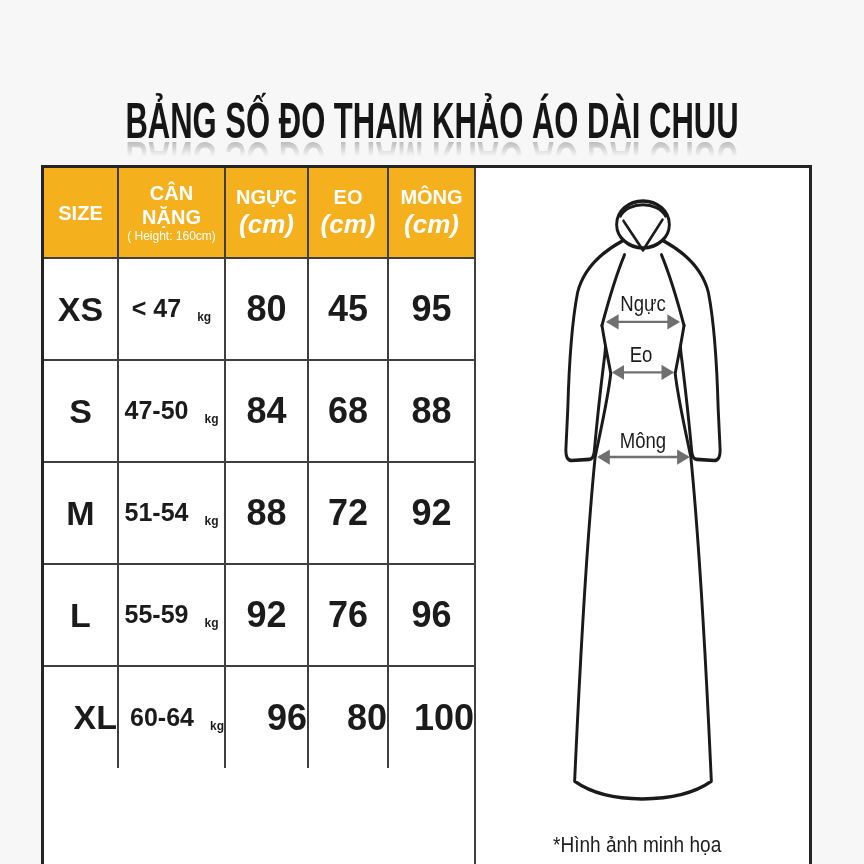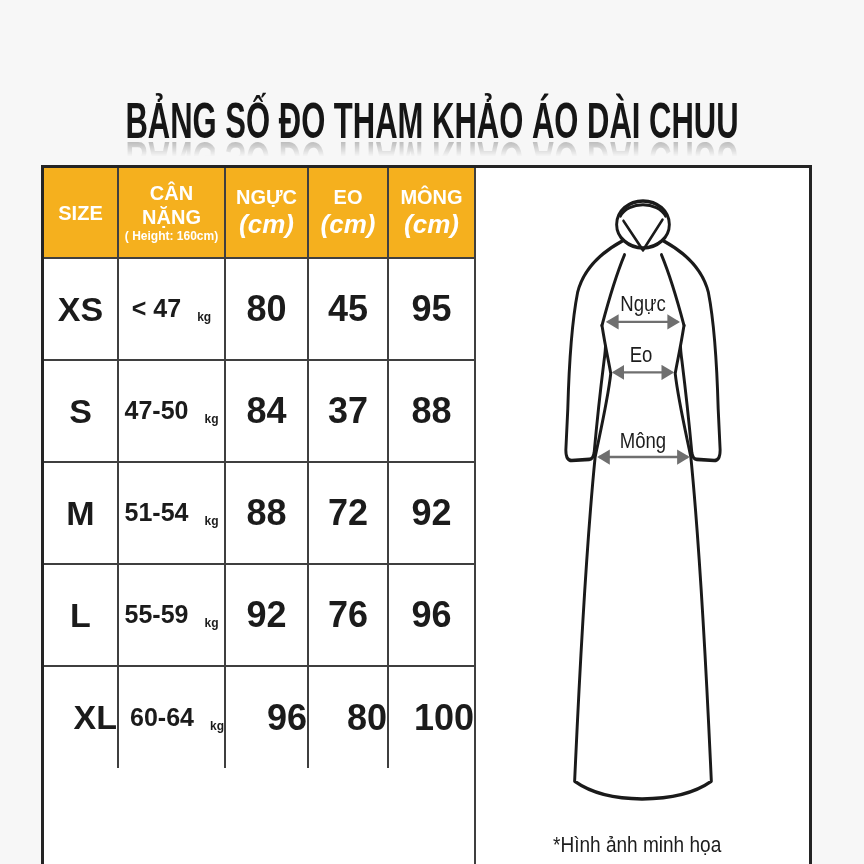--- a/index.html
+++ b/index.html
@@ -45,21 +45,21 @@
     background:var(--content-bg);
   }
   .size-table th:last-child,.size-table td:last-child{border-right:none;}
   .size-table tbody tr:last-child td{border-bottom:none;text-align:right;}
   .size-table thead tr{height:90px;}
   .size-table tbody tr{height:102px;}
   .size-table th{
     background:var(--accent); color:var(--accent-text);
     font-weight:700; font-size:20px; line-height:1.2;
   }
-  .th-sub{font-size:12px; font-weight:700; letter-spacing:0;}
+  .th-sub{font-size:12px; font-weight:400; letter-spacing:0;}
   .th-unit{font-size:26px; font-weight:700;font-style:italic;}
   td.c-size{font-size:34px; font-weight:700;border-radius:20px;}
   td.c-weight{font-size:25px; font-weight:700; white-space:nowrap;}
   td.c-weight .unit{font-size:12px; font-weight:700; margin-left:16px; vertical-align:-4px;}
   td.c-num{font-size:36px; font-weight:700;}
   
   .figure-area{
     flex:1; position:relative;
     border-left:2px solid var(--grid);
     background:var(--content-bg);
@@ -112,21 +112,21 @@
     <td class="c-weight"><span>&lt; 47</span><span class="unit">kg</span></td>
     <td class="c-num">80</td>
     <td class="c-num">45</td>
     <td class="c-num">95</td>
   </tr>
 
   <tr>
     <td class="c-size">S</td>
     <td class="c-weight"><span>47-50</span><span class="unit">kg</span></td>
     <td class="c-num">84</td>
-    <td class="c-num">37</td>
+    <td class="c-num">68</td>
     <td class="c-num">88</td>
   </tr>
 
   <tr>
     <td class="c-size">M</td>
     <td class="c-weight"><span>51-54</span><span class="unit">kg</span></td>
     <td class="c-num">88</td>
     <td class="c-num">72</td>
     <td class="c-num">92</td>
   </tr>

